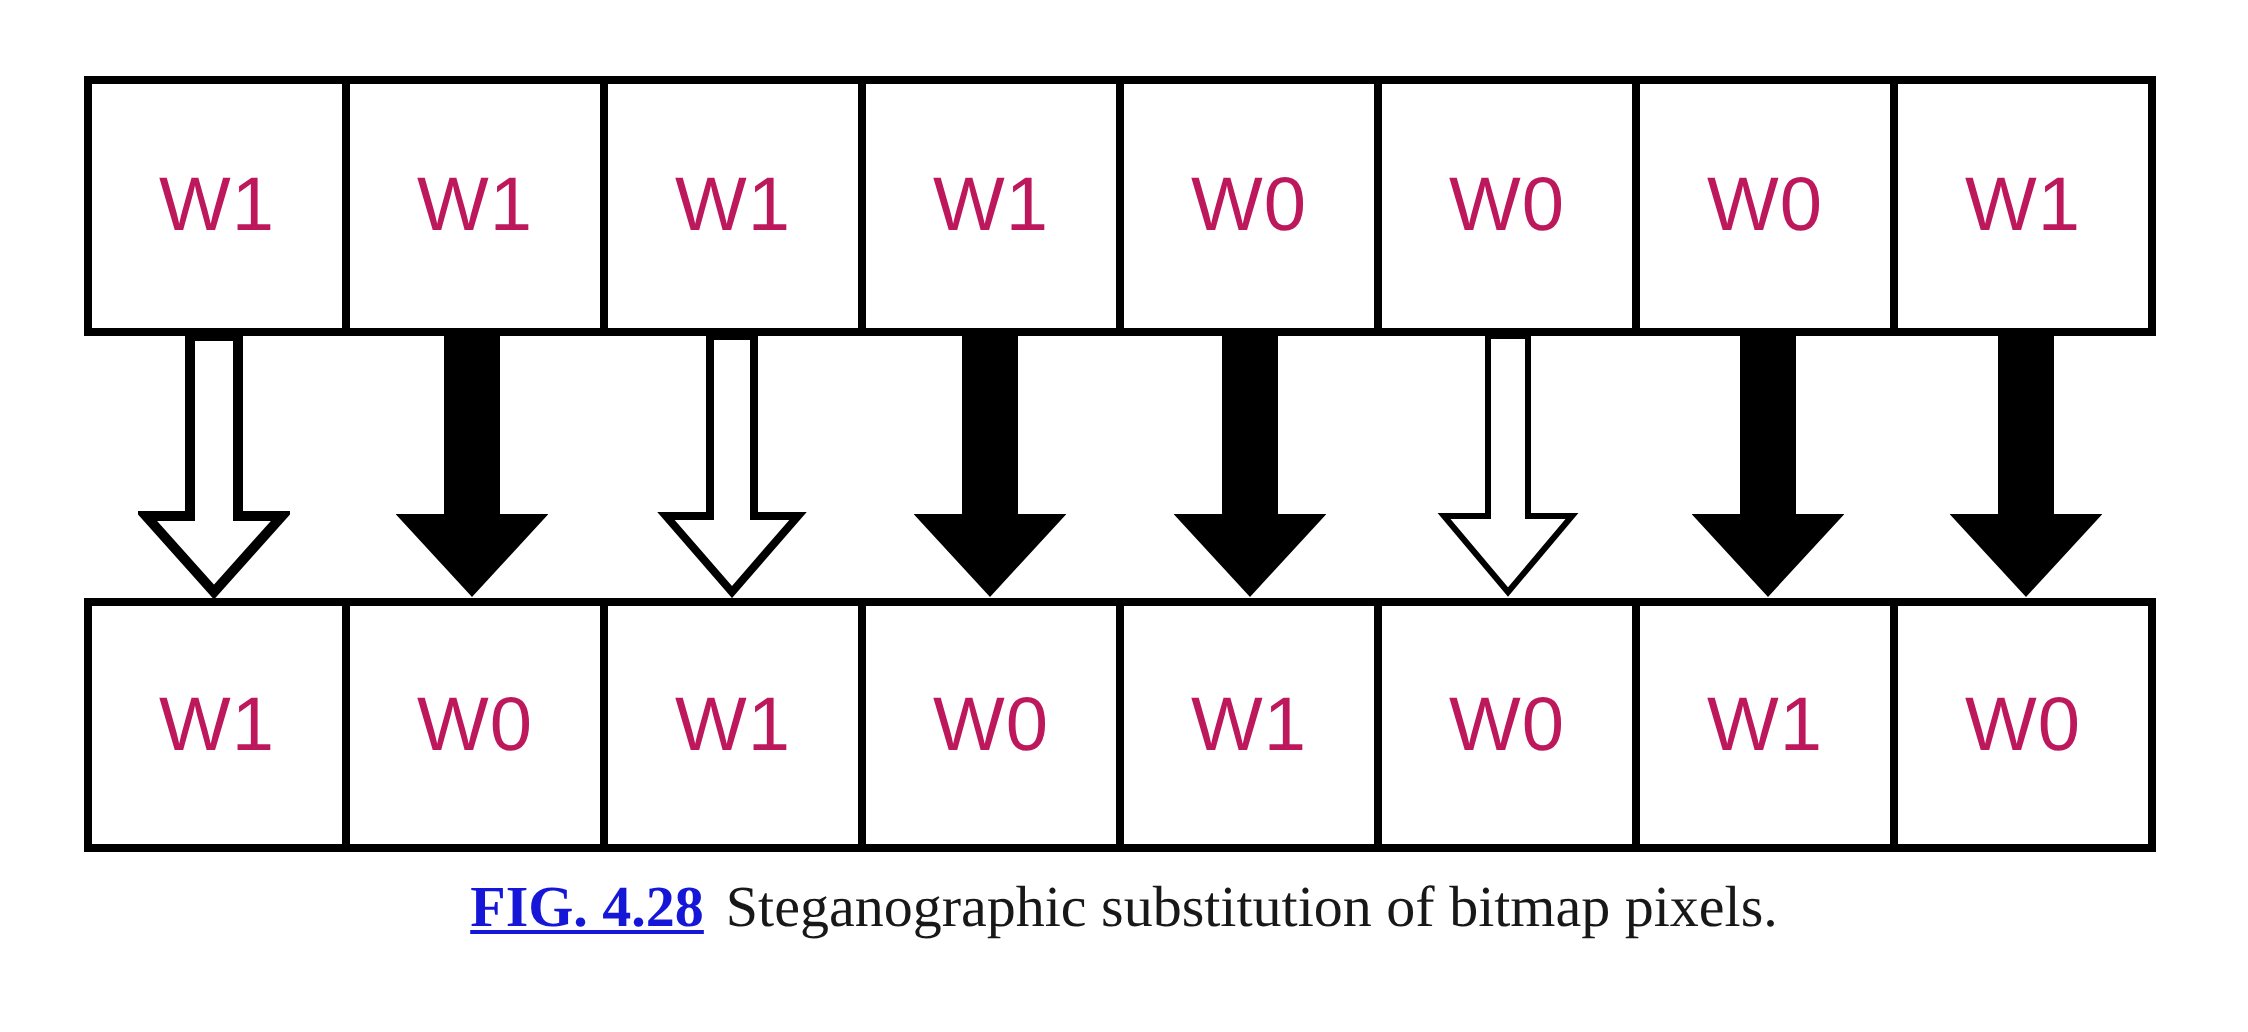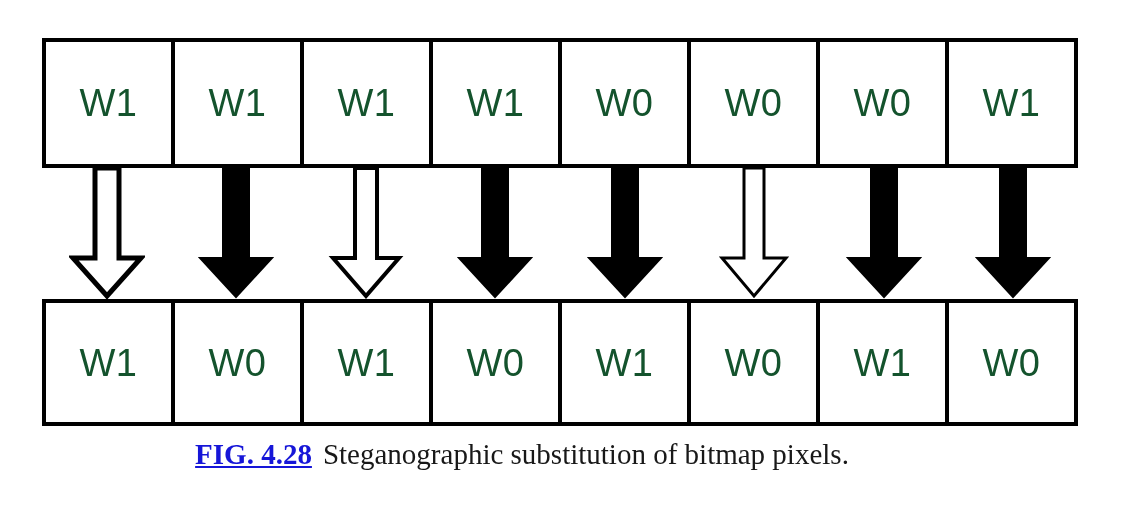--- a/index.html
+++ b/index.html
@@ -44,21 +44,21 @@
     align-items: center;
     justify-content: center;
     background: #ffffff;
   }
   .cell:last-child { border-right: none; }
 
   .cell-label {
     font-family: "Liberation Sans", sans-serif;
     font-size: 38px;
     line-height: 1;
-    color: #14532d;
+    color: #be185d;
     letter-spacing: 0.5px;
     font-weight: 400;
   }
 
   
   #arrow-band {
     position: absolute;
     left: 42px;
     top: 168px;
     width: 1036px;
@@ -80,20 +80,21 @@
   #caption {
     position: absolute;
     left: 0;
     top: 438px;
     width: 1044px;
     text-align: center;
     font-family: "Liberation Serif", serif;
     font-size: 29px;
     color: #181818;
     white-space: nowrap;
+    padding-left: 40px;
   }
   #caption .fig-link {
     color: #1616d8;
     font-weight: bold;
     text-decoration: underline;
     font-family: "Liberation Serif", serif;
     margin-right: 11px;
   }
   #caption .caption-text {
     color: #181818;

